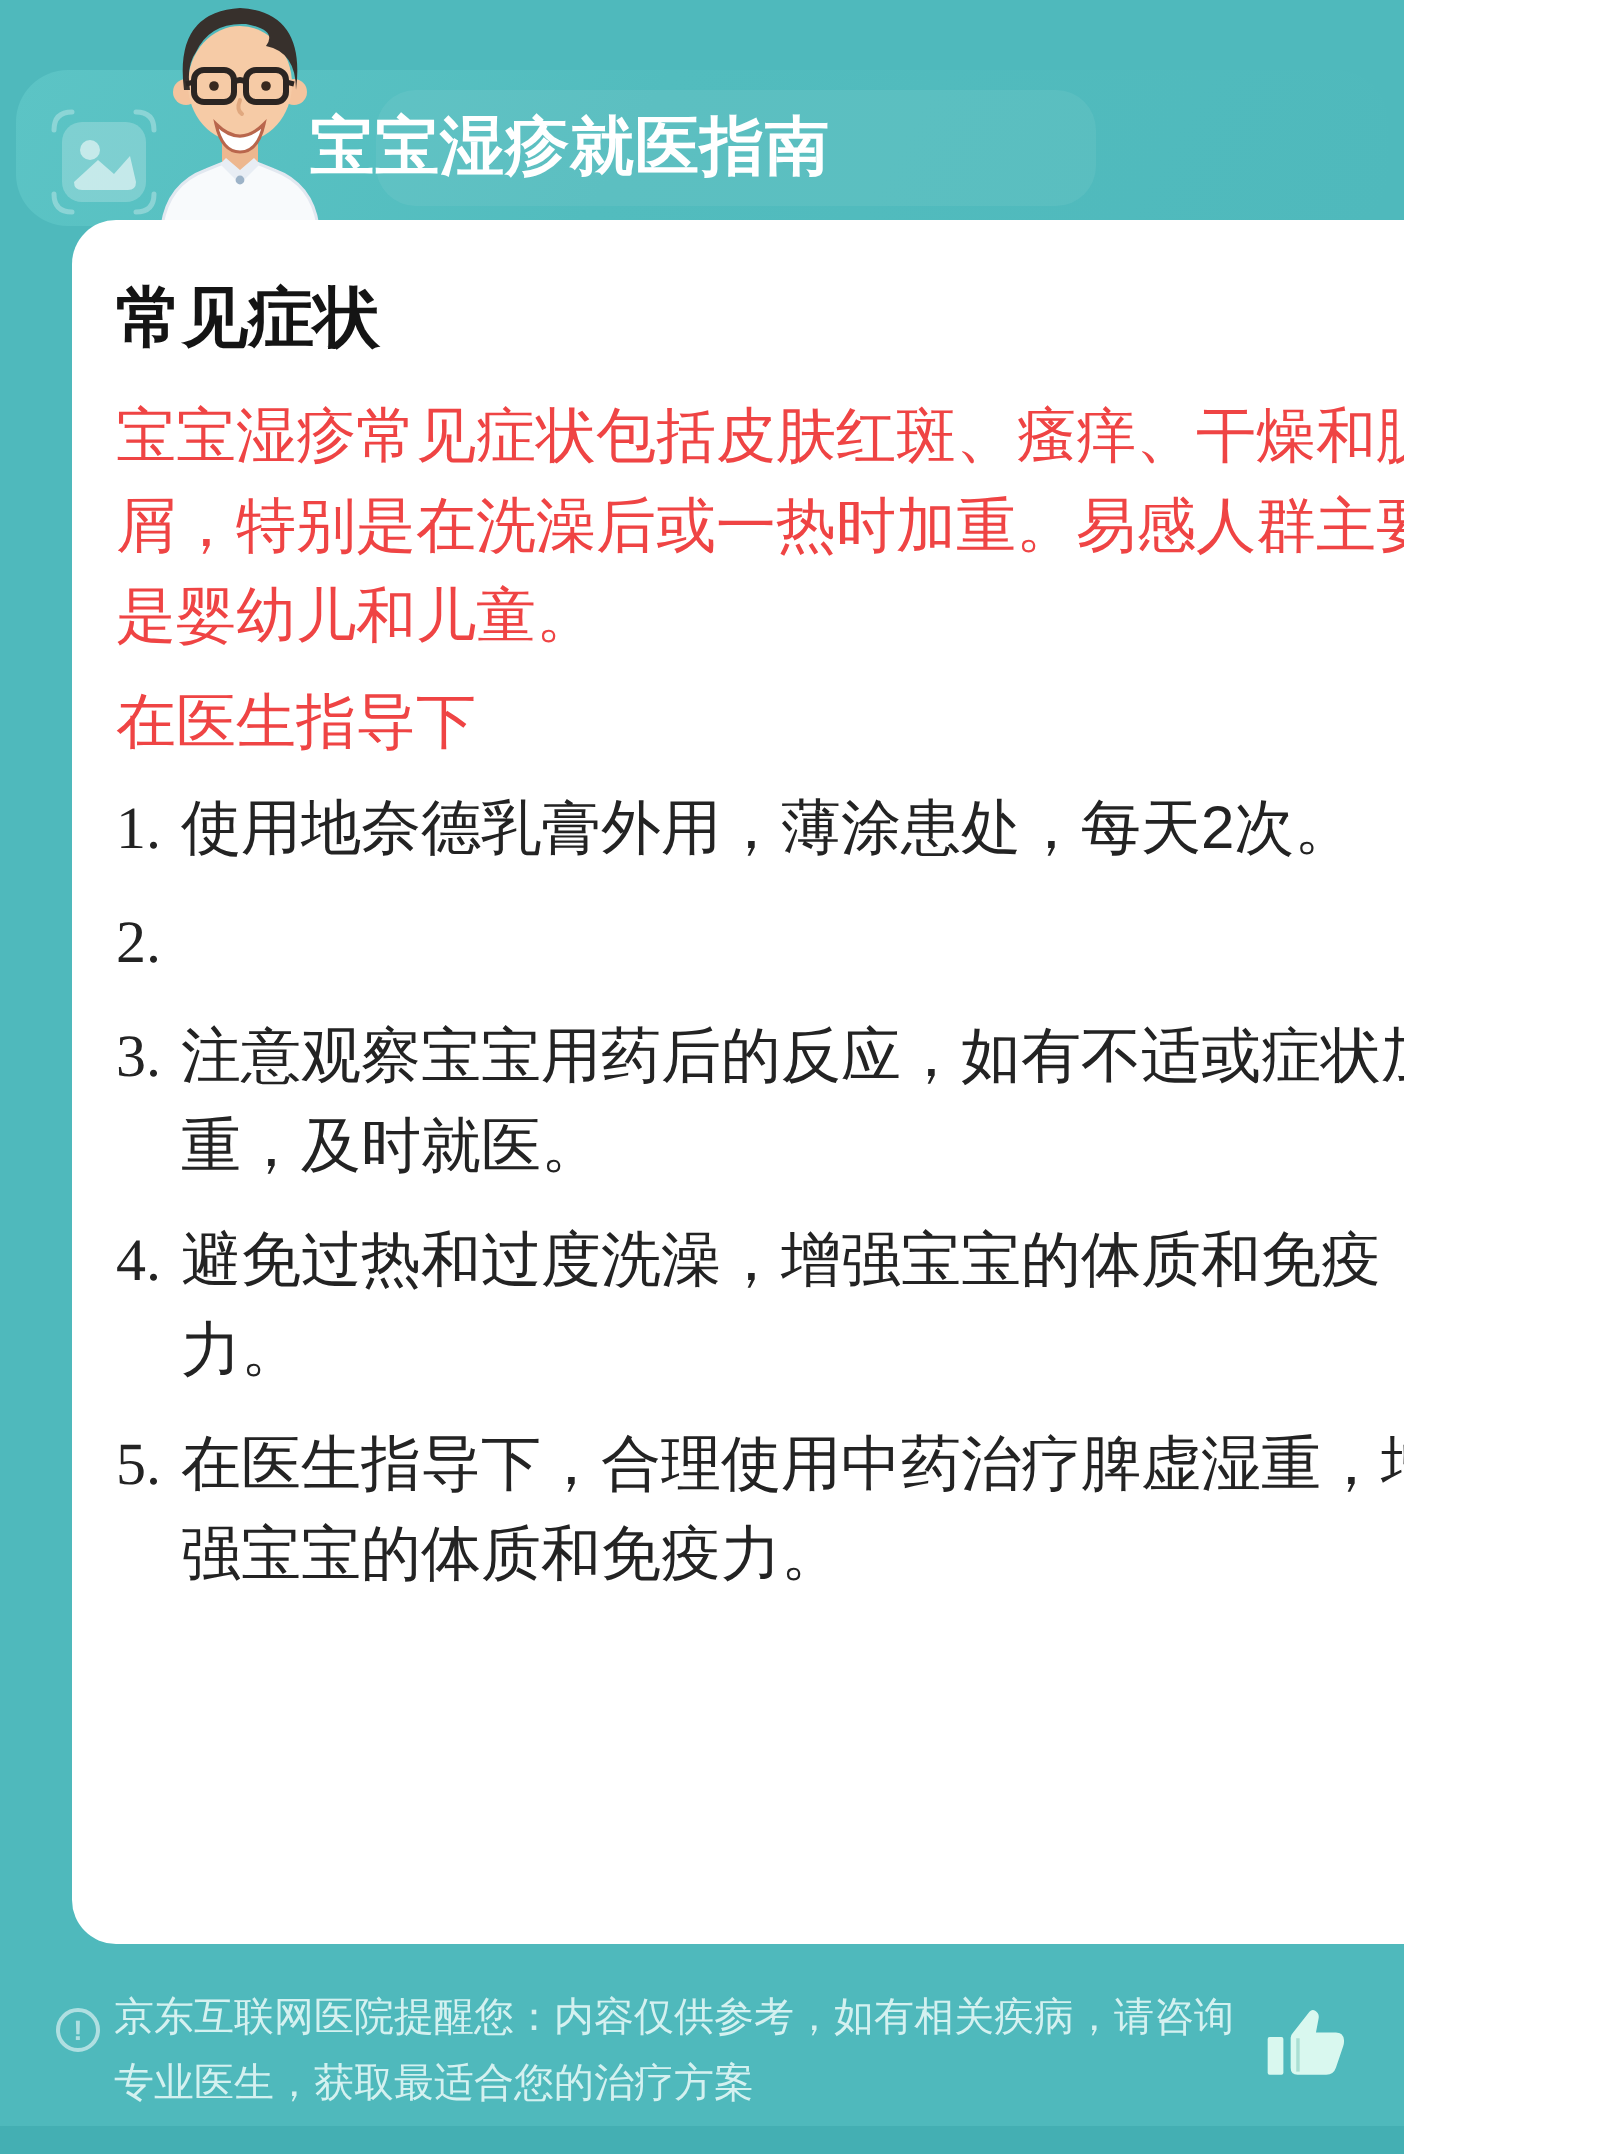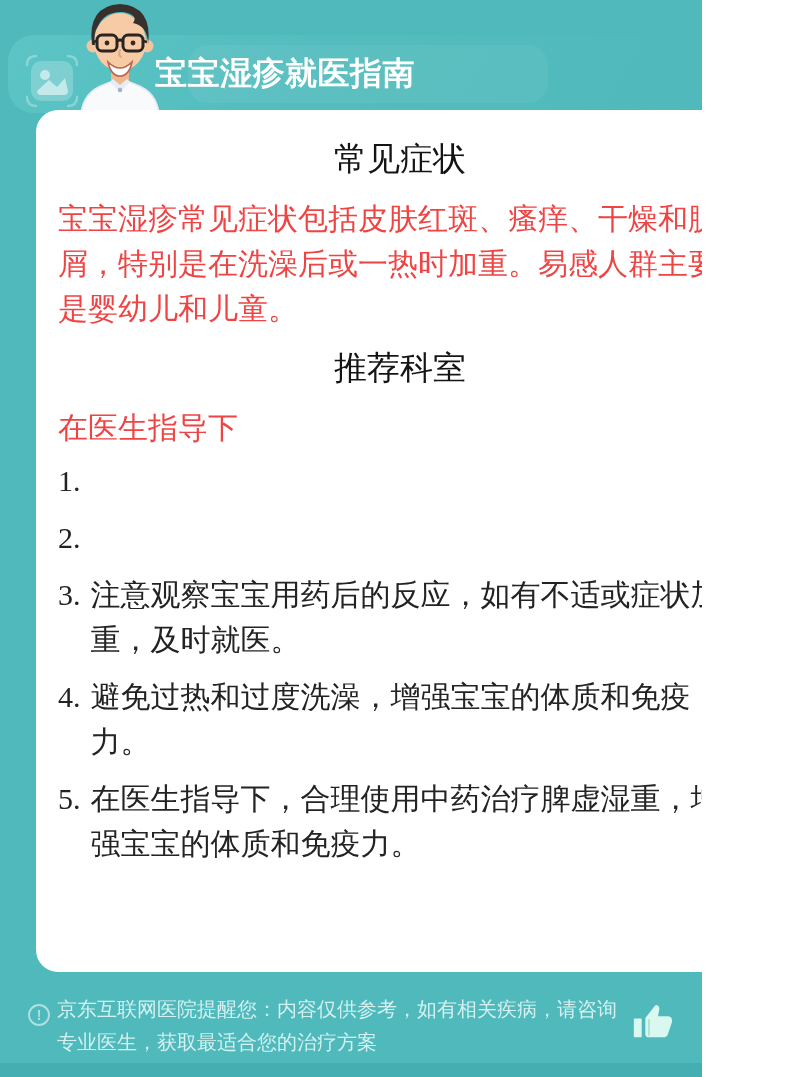--- a/index.html
+++ b/index.html
@@ -61,24 +61,23 @@
     width: 728px;
     min-height: 862px;
     background: #ffffff;
     border-radius: 22px;
     padding: 26px 22px 20px 22px;
     z-index: 4;
   }
   .card h2 {
     font-size: 33px;
     line-height: 46px;
-    font-weight: normal;
+    font-weight: bold;
     color: #141414;
     margin: 14px 0 14px 0;
-    text-align: center;
   }
   .card h2:first-child { margin-top: 0; }
   .card p {
     font-size: 30px;
     line-height: 45px;
     color: #ef4444;
     margin: 0 0 8px 0;
   }
   .tips-list { margin-top: 0; }
   .tip-item {
@@ -188,26 +187,26 @@
       </svg>
     </div>
 
     <div class="header-title">宝宝湿疹就医指南</div>
   </div>
 
   <div class="card">
     <h2>常见症状</h2>
     <p>宝宝湿疹常见症状包括皮肤红斑、瘙痒、干燥和脱屑，特别是在洗澡后或一热时加重。易感人群主要是婴幼儿和儿童。</p>
 
-    <h2>推荐科室</h2>
     <p>在医生指导下</p>
 
     <div class="tips-list">
       <div class="tip-item">
         <span class="tip-num">1.</span>
+        <span>使用地奈德乳膏外用，薄涂患处，每天2次。</span>
       </div>
       <div class="tip-item">
         <span class="tip-num">2.</span>
       </div>
       <div class="tip-item">
         <span class="tip-num">3.</span>
         <span>注意观察宝宝用药后的反应，如有不适或症状加重，及时就医。</span>
       </div>
       <div class="tip-item">
         <span class="tip-num">4.</span>

